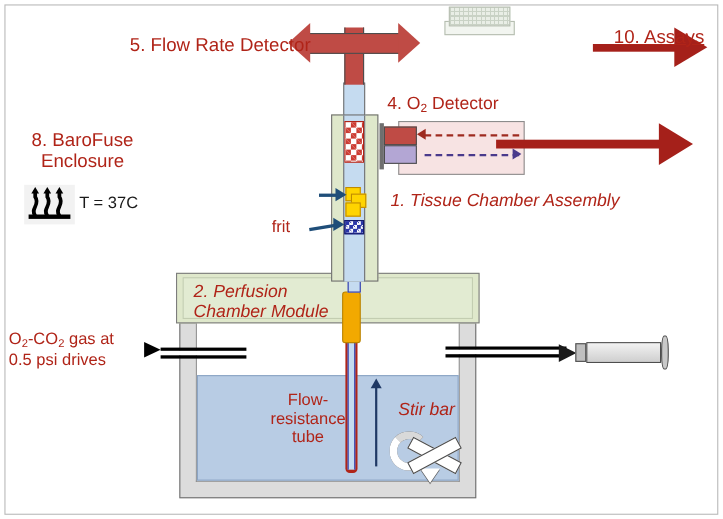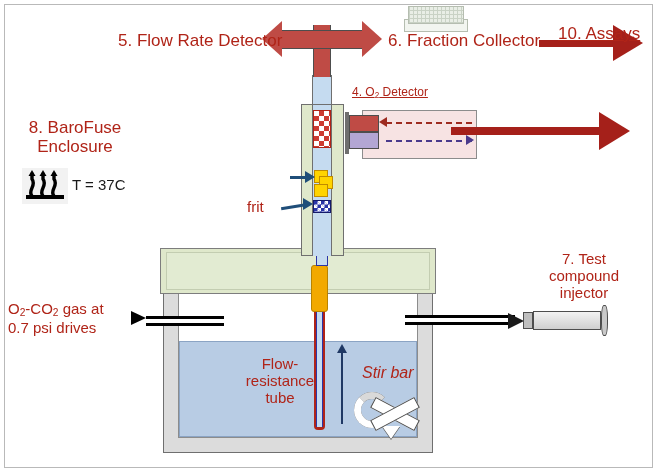--- a/index.html
+++ b/index.html
@@ -251,21 +251,21 @@
   }
 
   
   .heat{position:absolute;left:22px;top:168px;width:46px;height:36px;background:#f2f2f2;}
   .heat-bar{position:absolute;left:4px;top:27px;width:38px;height:4px;background:#000;}
 
   
   .t-flow{left:118px;top:31px;font-size:17px;}
   .t-frac{left:388px;top:31px;font-size:17px;}
   .t-assay{left:558px;top:24px;font-size:17px;}
-  .t-o2det{left:352px;top:86px;font-size:12px;text-decoration:underline;}
+  .t-o2det{left:352px;top:86px;font-size:16px;}
   .t-comp{left:499px;top:110px;font-size:17px;}
   .t-baro{left:10px;top:118px;font-size:17px;text-align:center;width:130px;}
   .t-temp{left:72px;top:176px;font-size:15px;color:#1a1a1a;}
   .t-tissue{left:183px;top:167px;font-size:15px;}
   .t-frit{left:247px;top:198px;font-size:15px;}
   .t-tca{left:355px;top:174px;font-size:16px;}
   .t-perf{left:176px;top:257px;font-size:16px;}
   .t-test{left:530px;top:250px;font-size:15px;text-align:center;width:108px;}
   .t-gas{left:8px;top:300px;font-size:15px;}
   .t-media{left:60px;top:367px;font-size:16px;text-align:right;width:90px;}
@@ -360,32 +360,31 @@
     </svg>
     <div class="heat-bar"></div>
   </div>
 
   <div class="blue-lead" style="left:290px;top:176px;width:20px;"></div>
   <div class="blue-head" style="left:305px;top:171px;"></div>
   <div class="blue-lead" style="left:281px;top:205px;width:28px;transform:rotate(-9deg);"></div>
   <div class="blue-head" style="left:303px;top:198px;"></div>
 
   <div class="lbl t-flow">5. Flow Rate Detector</div>
-  <div class="lbl t-frac">6. Fraction Collector</div>
   <div class="lbl t-assay" style="text-decoration:underline;">10. Assays</div>
 
   <div class="lbl t-o2det"><span>4. O</span><sub>2</sub><span> Detector</span></div>
 
   <div class="lbl t-baro">8. BaroFuse
 Enclosure</div>
   <div class="lbl t-temp">T = 37C</div>
   <div class="lbl t-frit">frit</div>
-  <div class="lbl t-test">7. Test
-compound
-injector</div>
-
-  <div class="lbl t-gas"><span>O</span><sub>2</sub><span>-CO</span><sub>2</sub><span> gas at</span><br><span>0.7 psi drives</span><br></div>
+  <div class="lbl it t-tca">1. Tissue Chamber Assembly</div>
+  <div class="lbl it t-perf">2. Perfusion
+Chamber Module</div>
+
+  <div class="lbl t-gas"><span>O</span><sub>2</sub><span>-CO</span><sub>2</sub><span> gas at</span><br><span>0.5 psi drives</span><br></div>
 
   <div class="lbl t-frtlbl">Flow-
 resistance
 tube</div>
   <div class="lbl it t-stir">Stir bar</div>
 </div>
 
 </body></html>

